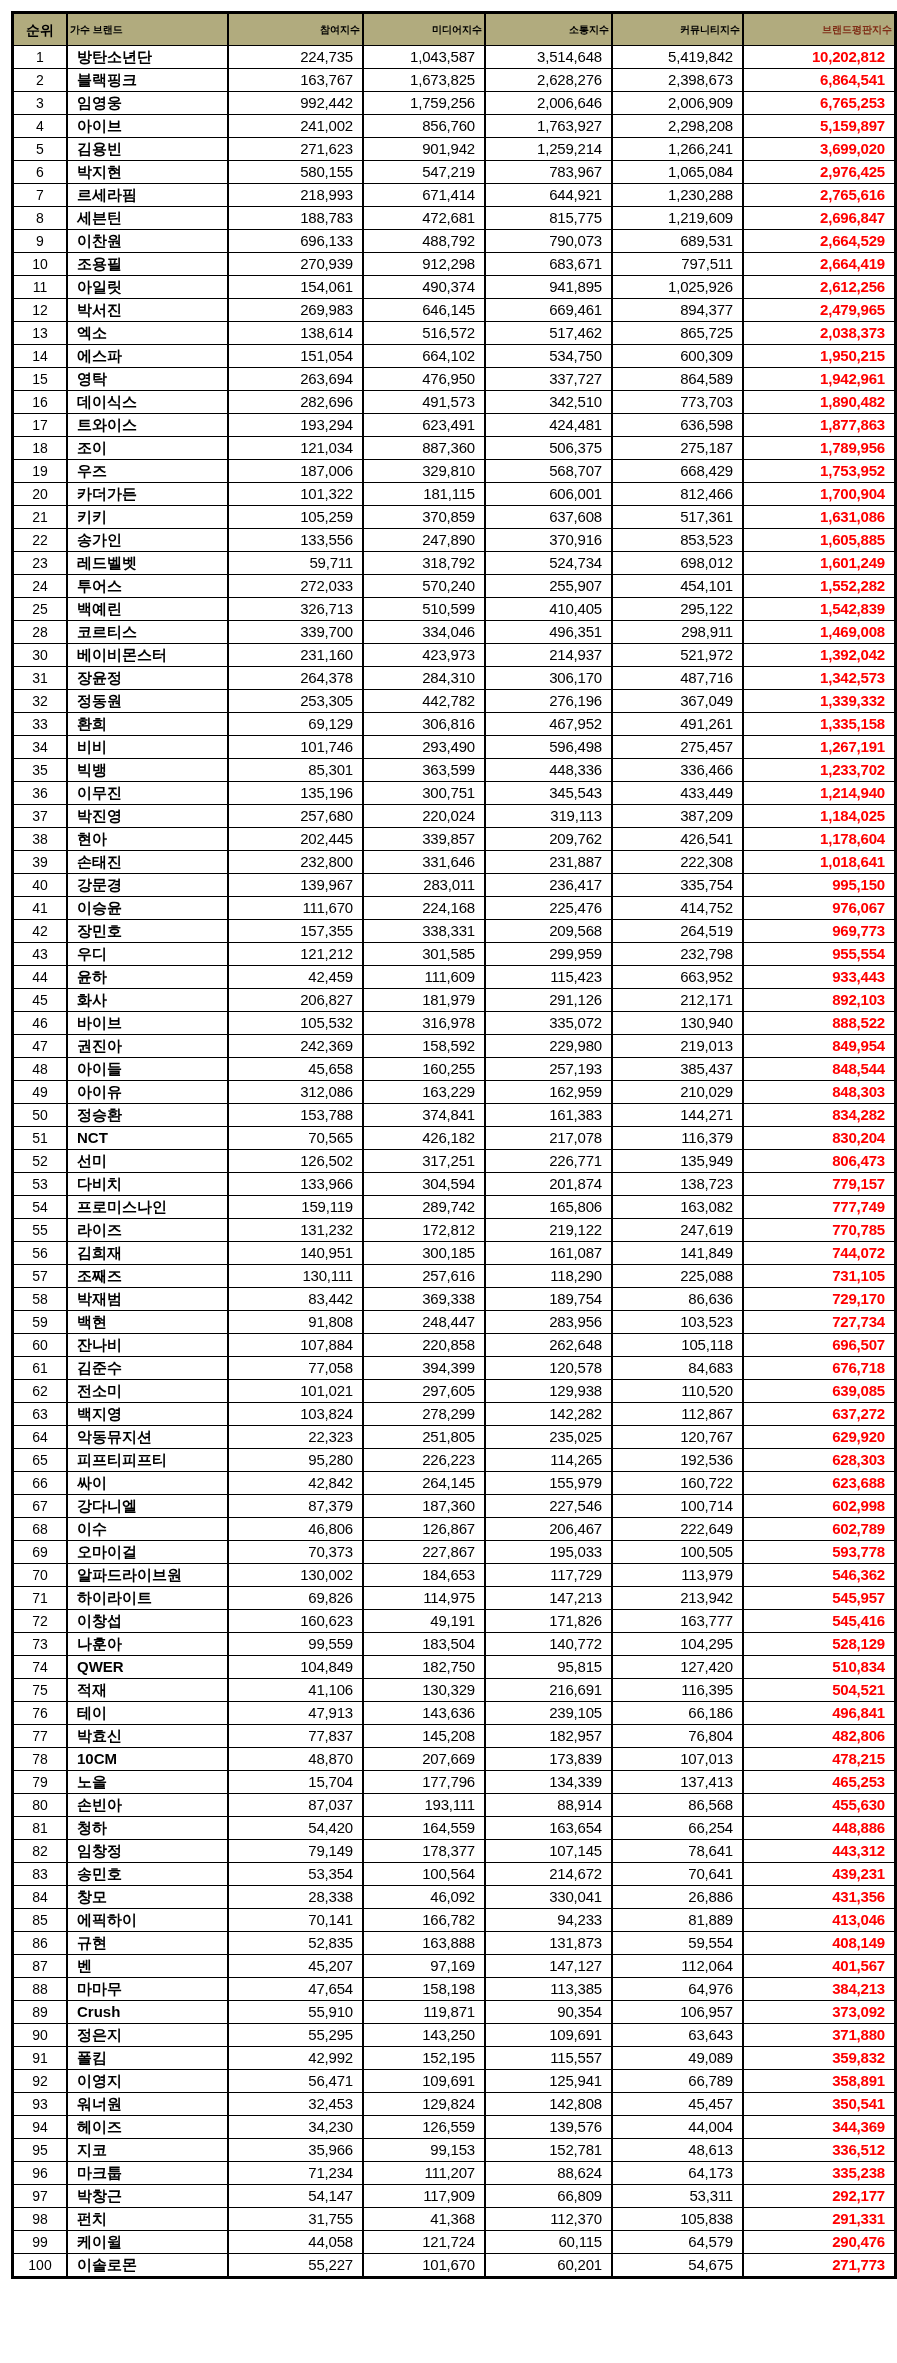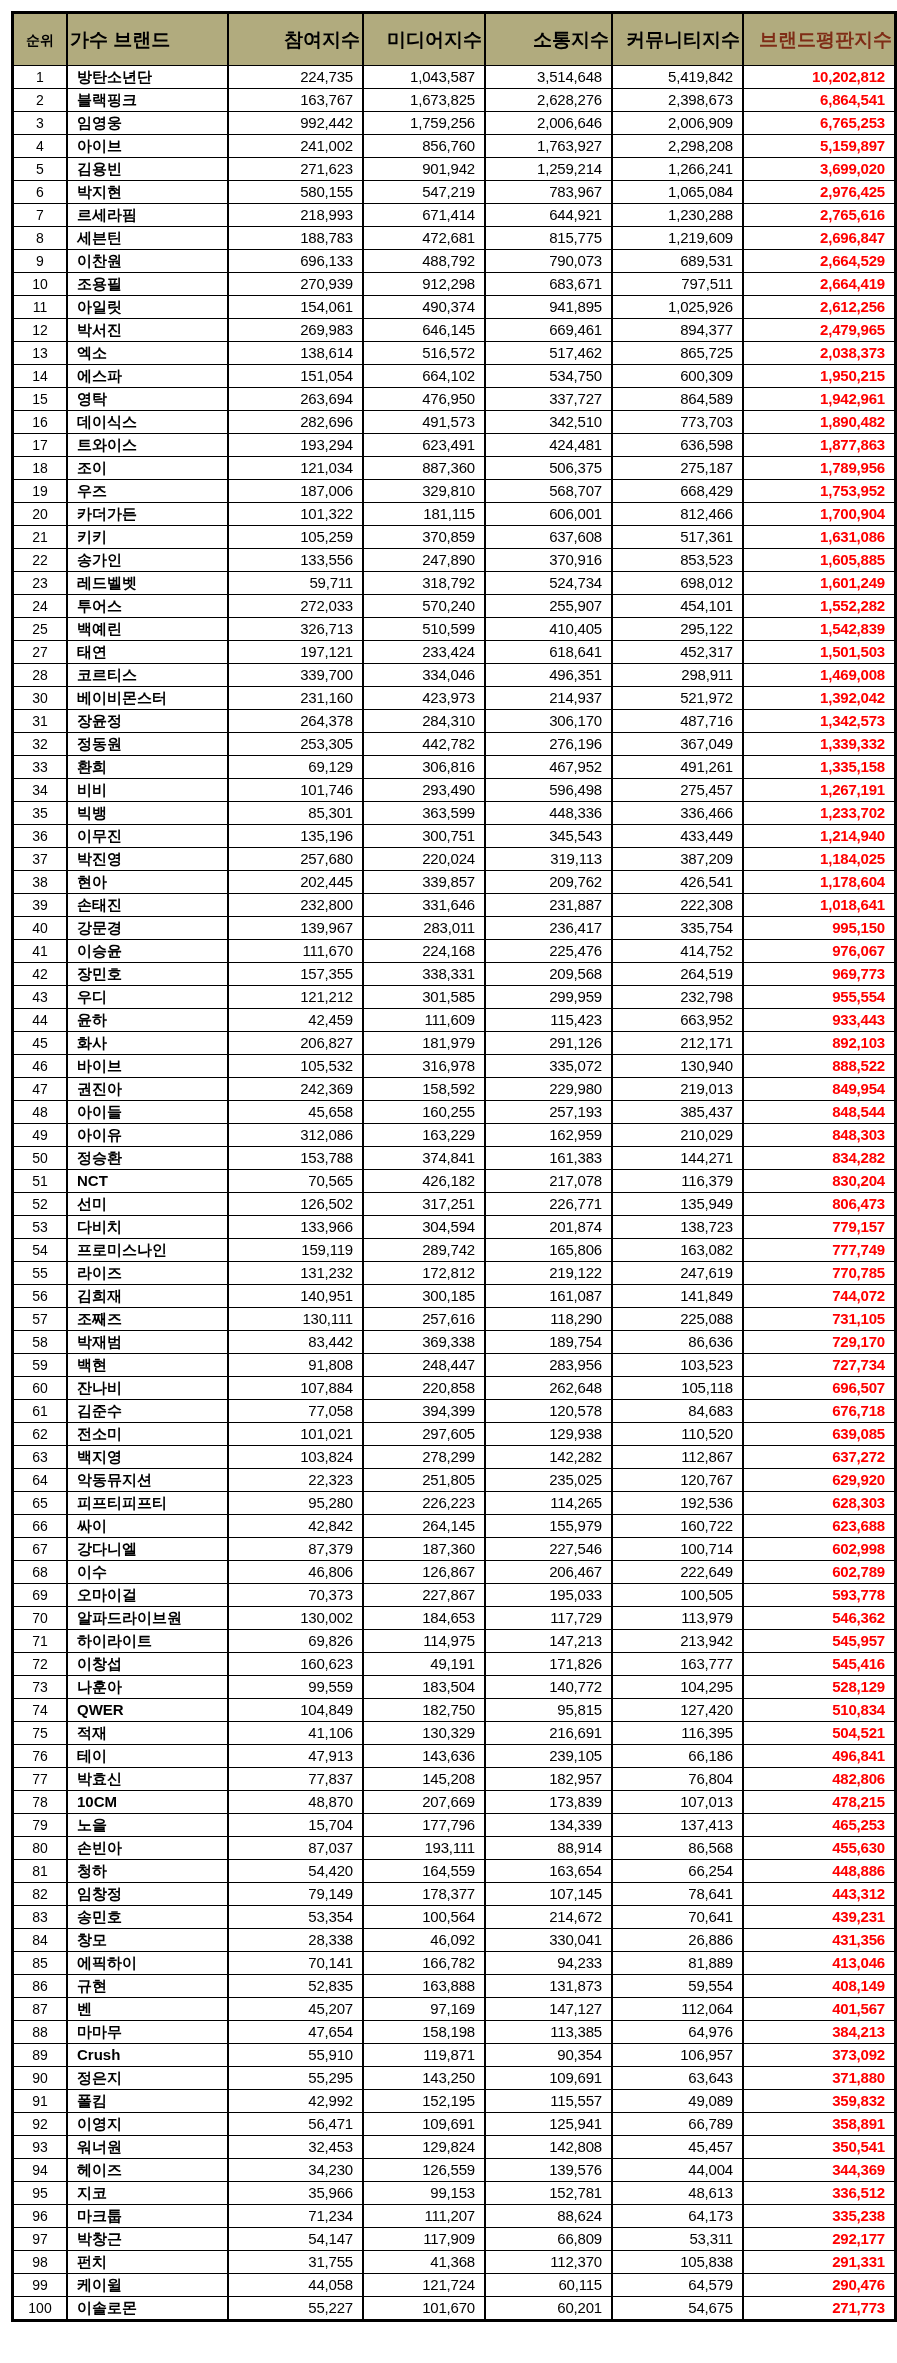--- a/index.html
+++ b/index.html
@@ -44,22 +44,22 @@
     line-height: 22px;
     white-space: nowrap;
     overflow: hidden;
     color: #000000;
   }
   thead th {
     background: var(--header-bg, #B1AB7E);
     font-weight: bold;
     text-align: center;
     height: 23px;
-    padding: 14px 2px;
-    font-size: 19px;
+    padding: 4px 2px;
+    font-size: 10px;
   }
   thead th.c6 { color: var(--rep-header, #7F2C16); }
   .c0 { width: 48px;  text-align: center; padding: 0 2px; font-size: 14px; }
   .c1 { width: 155px; text-align: left; }
   .c2 { width: 129px; text-align: right; }
   .c3 { width: 116px; text-align: right; }
   .c4 { width: 121px; text-align: right; }
   .c5 { width: 125px; text-align: right; }
   .c6 { width: 146px; text-align: right; }
   tbody td.c1 { font-weight: bold; }
@@ -308,29 +308,20 @@
         <tr>
           <td class="c0">25</td>
           <td class="c1">백예린</td>
           <td class="c2">326,713</td>
           <td class="c3">510,599</td>
           <td class="c4">410,405</td>
           <td class="c5">295,122</td>
           <td class="c6">1,542,839</td>
         </tr>
         <tr>
-          <td class="c0">27</td>
-          <td class="c1">태연</td>
-          <td class="c2">197,121</td>
-          <td class="c3">233,424</td>
-          <td class="c4">618,641</td>
-          <td class="c5">452,317</td>
-          <td class="c6">1,501,503</td>
-        </tr>
-        <tr>
           <td class="c0">28</td>
           <td class="c1">코르티스</td>
           <td class="c2">339,700</td>
           <td class="c3">334,046</td>
           <td class="c4">496,351</td>
           <td class="c5">298,911</td>
           <td class="c6">1,469,008</td>
         </tr>
         <tr>
           <td class="c0">30</td>

